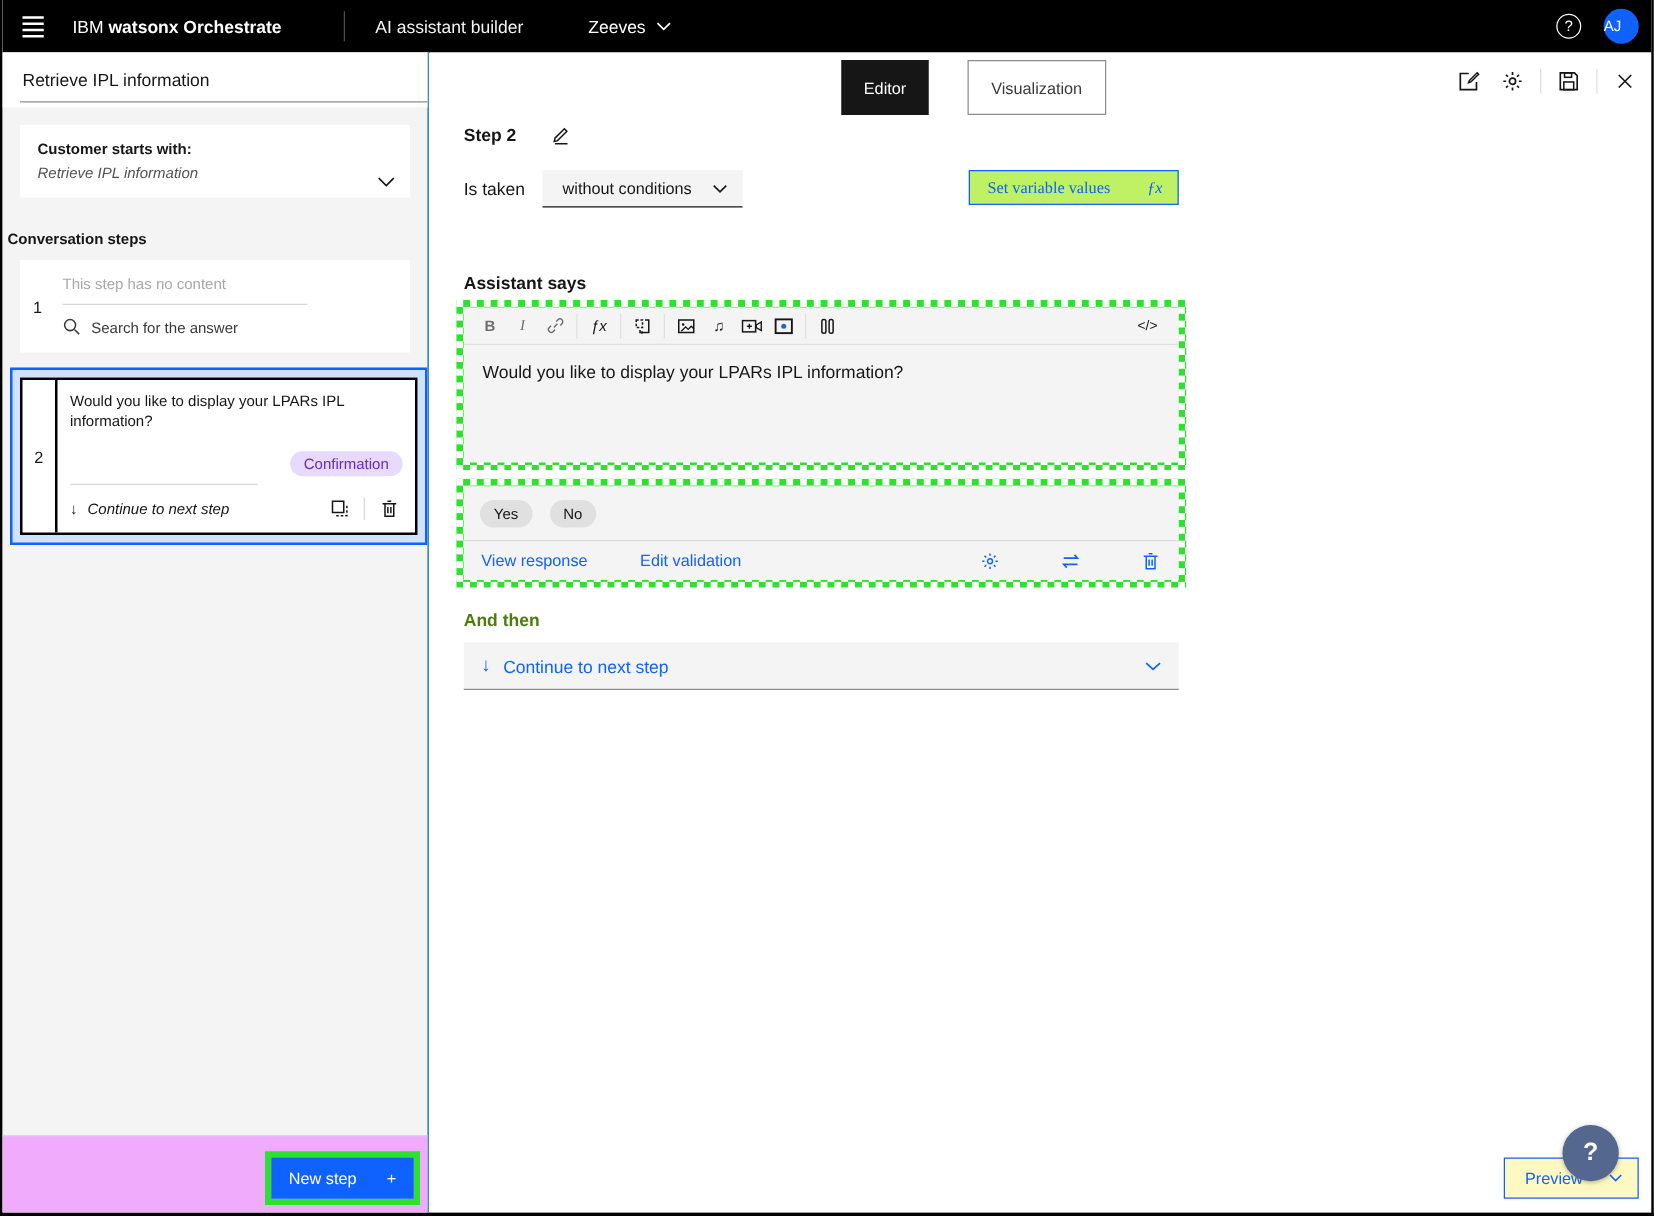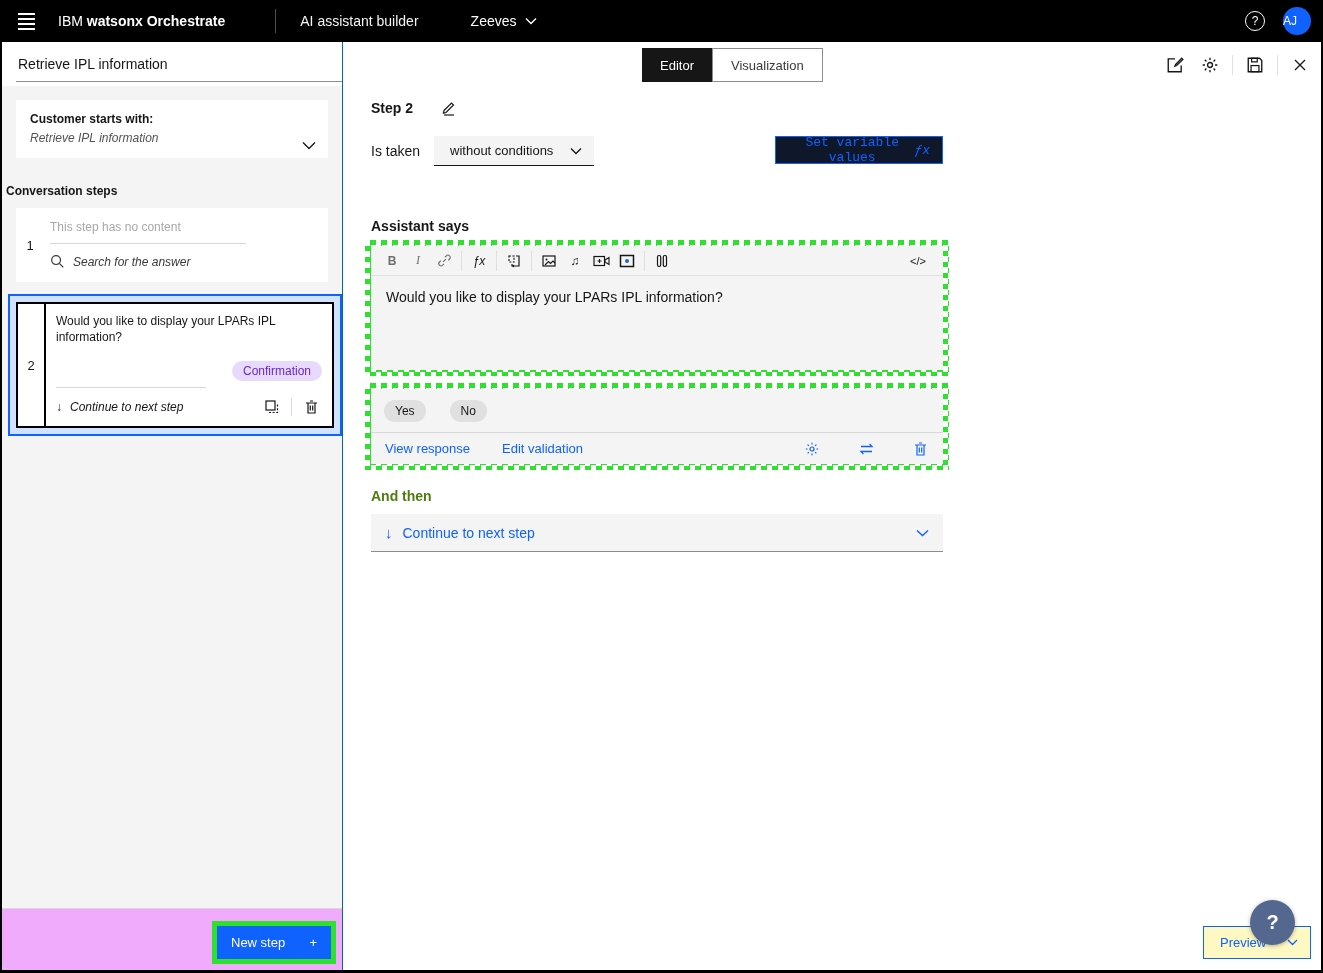--- a/index.html
+++ b/index.html
@@ -34,21 +34,21 @@
   .csw-label { font-size:12px; font-weight:700; color:#161616; }
   .csw-value { font-size:12px; font-style:italic; color:#525252; margin-top:5px; }
   .csw-chevron { position:absolute; right:12px; bottom:8px; }
   .conv-label { font-size:12px; font-weight:700; color:#161616; padding:12px 4px 10px; }
 
   .step-card { margin:0 14px; background:#fff; display:flex; min-height:74px; cursor:pointer; }
   .step-num { width:28px; display:flex; align-items:center; justify-content:center; font-size:13px; color:#161616; }
   .step-body { flex:1; padding:12px 12px 10px 6px; }
   .step-placeholder { font-size:12px; color:#a8a8a8; }
   .step-divider { border-bottom:1px solid #d8d8d8; width:196px; margin:9px 0 10px; }
-  .step-action { display:flex; align-items:center; gap:8px; font-size:12px; font-style:italic; color:#393939; }
+  .step-action { display:flex; align-items:center; gap:8px; font-size:12px; color:#393939; }
 
   .sel-wrap { margin:12px 0 0 6px; width:334px; background:#d0e2ff; border:2px solid #0f62fe; padding:6px; }
   .sel-card { background:#fff; border:2px solid #000; display:flex; min-height:94px; }
   .sel-num { width:28px; border-right:2px solid #000; display:flex; align-items:center; justify-content:center;
              font-size:13px; color:#161616; }
   .sel-body { flex:1; padding:10px 10px 8px; }
   .sel-text { font-size:12px; color:#161616; line-height:1.3; }
   .badge-row { display:flex; justify-content:flex-end; margin-top:16px; }
   .badge { background:#e8daff; color:#6929c4; font-size:12px; padding:3px 11px; border-radius:12px; }
   .sel-divider { border-bottom:1px solid #d8d8d8; margin:6px 0 8px; width:150px; }
@@ -60,60 +60,60 @@
   .sidebar-footer { position:absolute; bottom:0; left:0; right:0; height:62px; border-top:1px solid #d8d8d8;
                     background:#f0abfc; }
   .newstep-frame { position:absolute; right:6px; bottom:6px; border:5px solid #2fe12f; }
   .newstep-btn { width:114px; height:33px; background:#0f62fe; color:#fff; border:none; font-size:13px;
                  font-family:inherit; display:flex; align-items:center; justify-content:space-between;
                  padding:0 14px; cursor:pointer; }
 
   
   .main { position:absolute; top:42px; left:342px; right:0; bottom:0; background:#fff; }
   .tabs { position:absolute; left:298px; top:6px; display:flex; }
-  .tab { height:34px; padding:0 18px; display:flex; align-items:center; font-size:13px; cursor:pointer; }
+  .tab { height:44px; padding:0 18px; display:flex; align-items:center; font-size:13px; cursor:pointer;margin-left:31px; }
   .tab.active { background:#161616; color:#fff; }
   .tab.inactive { background:#fff; color:#393939; border:1px solid #8d8d8d; }
   .main-icons { position:absolute; right:8px; top:10px; display:flex; align-items:center; gap:9px; }
   .icon-btn { width:26px; height:26px; display:flex; align-items:center; justify-content:center; cursor:pointer; }
   .icon-sep { width:1px; height:20px; background:#e0e0e0; }
 
   .content { position:absolute; left:27px; top:58px; width:572px; }
   .step-row { display:flex; align-items:center; gap:28px; margin-bottom:20px; }
   .step-title { font-size:14px; font-weight:700; color:#161616; }
   .edit-ic { cursor:pointer; display:flex; }
   .taken-row { display:flex; align-items:center; position:relative; height:30px; margin-bottom:52px; }
   .taken-label { font-size:14px; color:#161616; }
   .cond-dropdown { margin-left:14px; width:160px; height:30px; background:#f4f4f4; border-bottom:1px solid #161616;
                    display:flex; align-items:center; justify-content:space-between; padding:0 12px 0 16px;
                    font-size:13px; color:#161616; cursor:pointer; }
   .setvar-btn { position:absolute; right:0; top:0; width:168px; height:28px; border:1px solid #0f62fe;
-                background:#0f172a; color:#0f62fe; font-size:13px; font-family:Liberation Mono, monospace; display:flex;
+                background:#bef264; color:#0f62fe; font-size:13px; font-family:Liberation Serif, serif; display:flex;
                 align-items:center; justify-content:space-between; padding:0 12px 0 14px; cursor:pointer; }
   .fx { font-style:italic; font-size:13px; }
 
   .says-label { font-size:14px; font-weight:700; color:#161616; margin-bottom:6px; }
   .checker { margin-left:-6px; width:584px; padding:6px;
              background:repeating-conic-gradient(#2fe12f 0% 25%, transparent 0% 50%);
              background-size:11px 11px; }
   .rt-box { background:#f4f4f4; }
   .rt-toolbar { height:30px; display:flex; align-items:center; border-bottom:1px solid #e0e0e0; padding:0 8px; }
   .tb-btn { width:26px; height:24px; display:flex; align-items:center; justify-content:center; cursor:pointer;
             font-size:12px; color:#6f6f6f; }
   .tb-btn.dark { color:#161616; }
   .tb-sep { width:1px; height:20px; background:#e0e0e0; margin:0 4px; }
   .tb-spacer { flex:1; }
   .rt-editor { height:94px; padding:13px 15px; font-size:14px; color:#161616; cursor:text; }
   .gap8 { height:7px; }
 
   .resp-box { background:#f4f4f4; }
-  .pill-row { padding:11px 13px 10px; display:flex; gap:24px; }
+  .pill-row { padding:11px 13px 10px; display:flex; gap:14px; }
   .pill { background:#e0e0e0; border-radius:13px; padding:4px 11px; font-size:12px; color:#161616; cursor:pointer; }
   .resp-divider { border-bottom:1px solid #d8d8d8; }
-  .resp-links { height:31px; display:flex; align-items:center; padding:0 12px 0 14px; gap:32px; }
+  .resp-links { height:31px; display:flex; align-items:center; padding:0 12px 0 14px; gap:42px; }
   .link { font-size:13px; color:#0f62fe; cursor:pointer; }
   .resp-spacer { flex:1; }
   .blue-ic { display:flex; align-items:center; justify-content:center; width:22px; height:22px; cursor:pointer;
              color:#0f62fe; font-size:15px; }
 
   .andthen-label { font-size:14px; font-weight:700; color:#4d7c0f; margin:18px 0 10px; }
   .continue-bar { height:38px; background:#f4f4f4; border-bottom:1px solid #8d8d8d; display:flex;
                   align-items:center; padding:0 14px; gap:10px; cursor:pointer; }
   .continue-arrow { color:#0f62fe; font-size:15px; }
   .continue-text { font-size:14px; color:#0f62fe; flex:1; }

